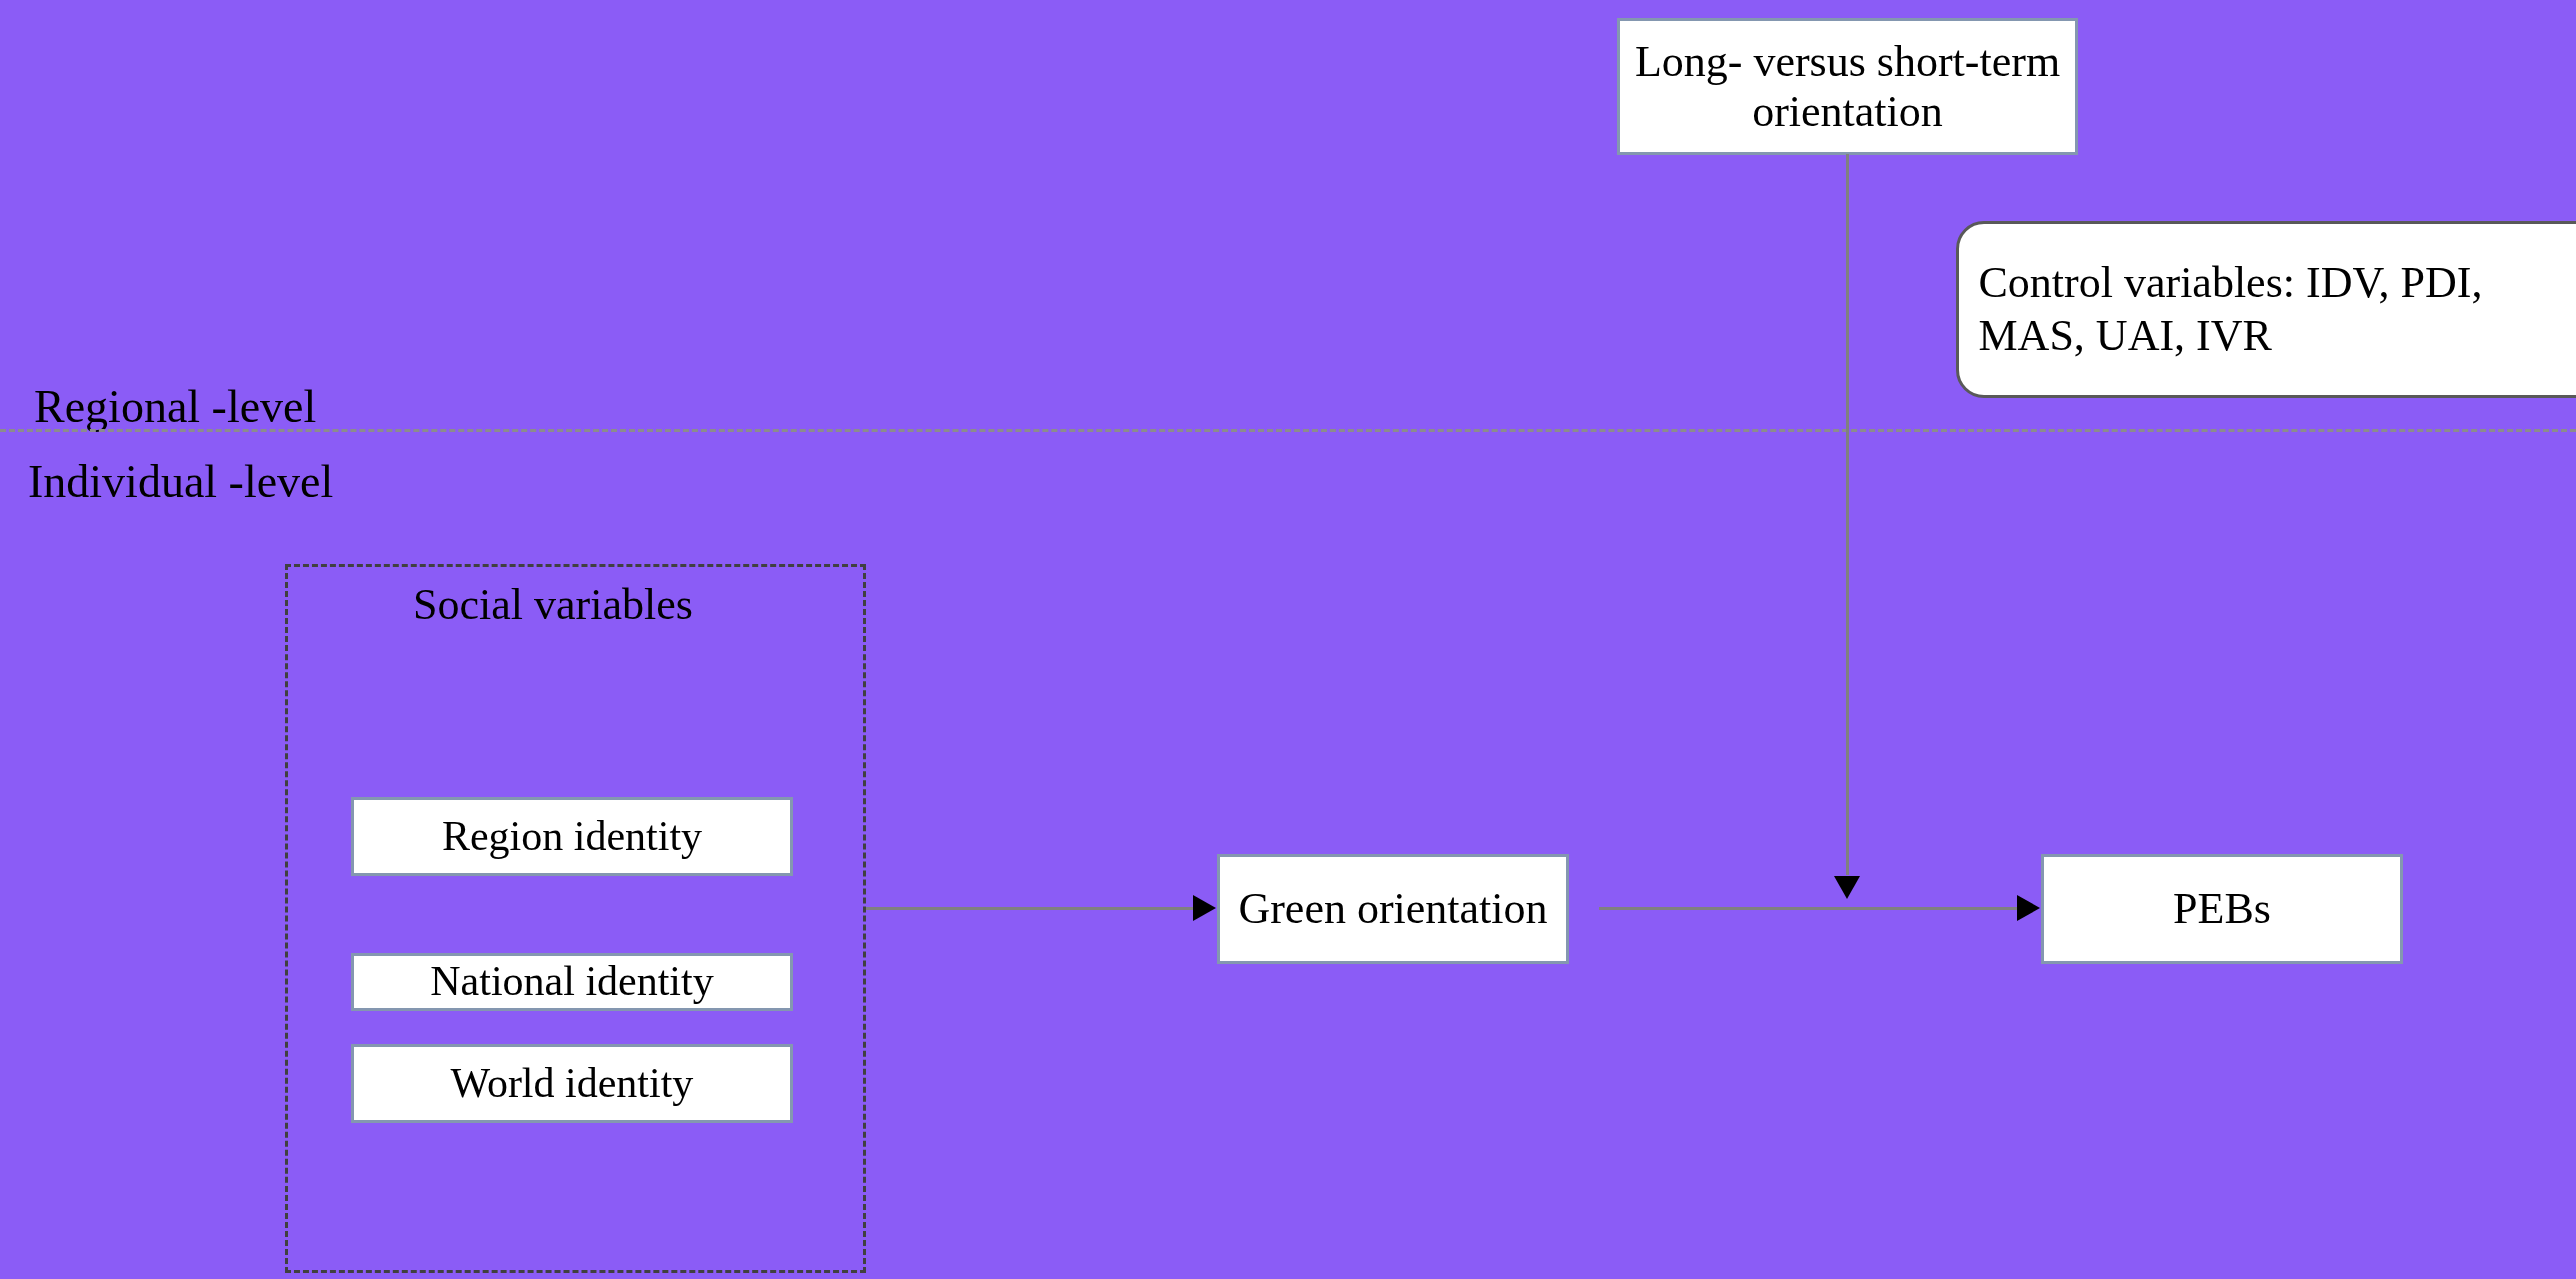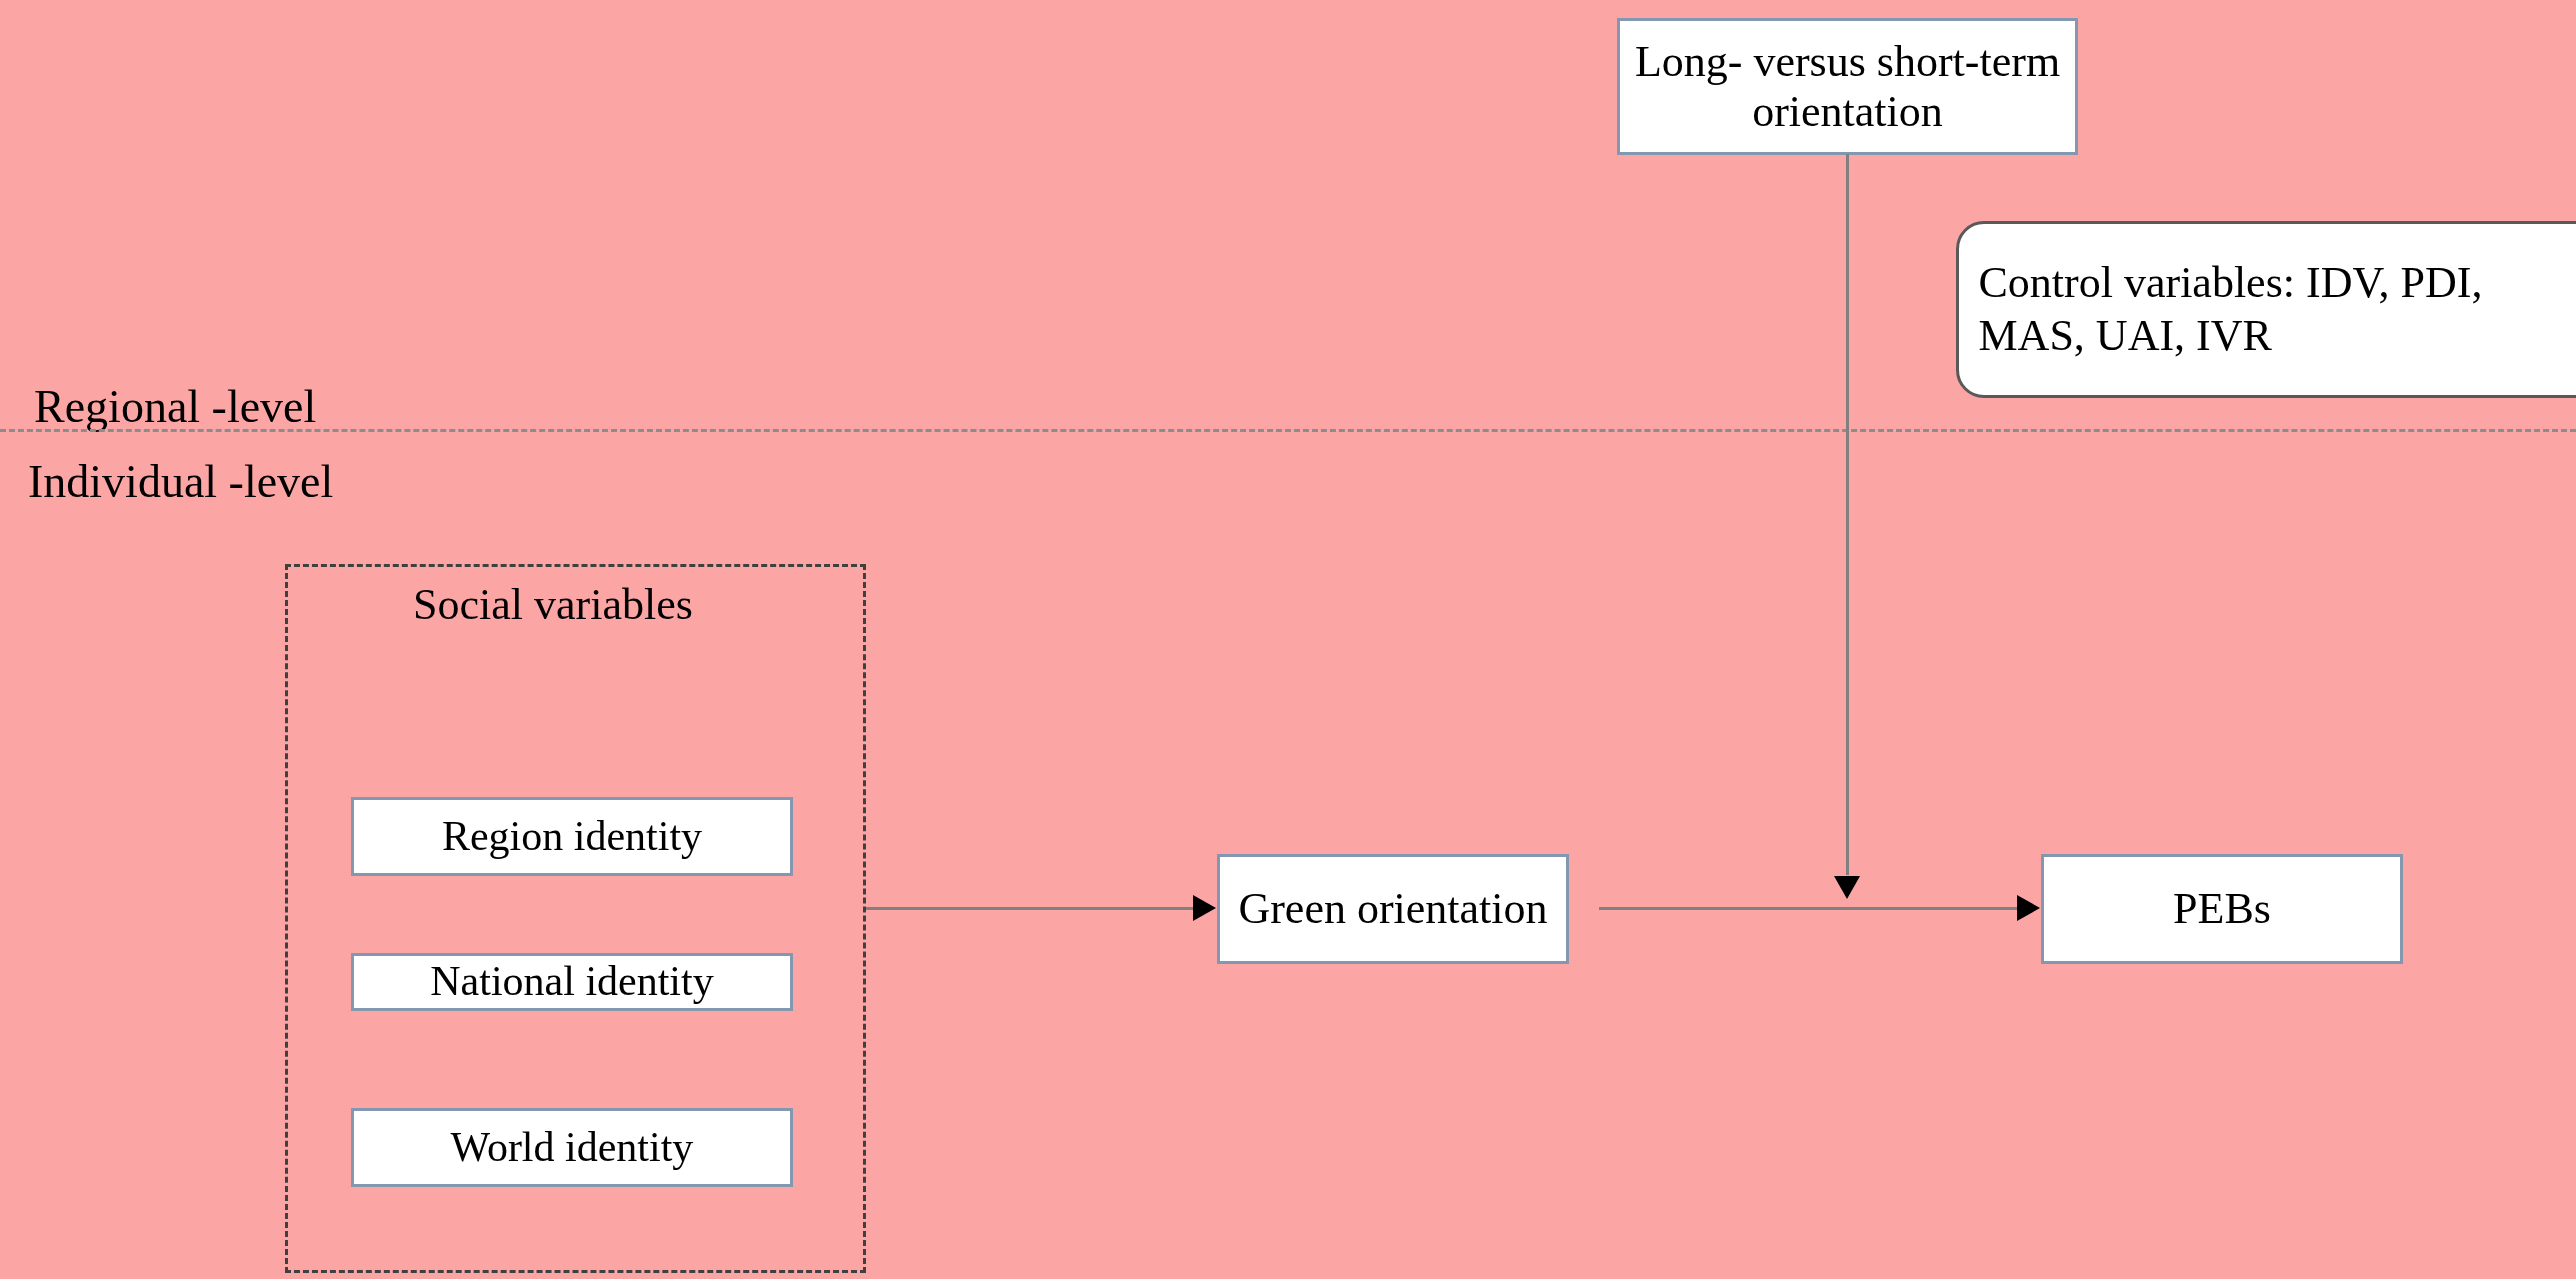--- a/index.html
+++ b/index.html
@@ -1,17 +1,17 @@
 <!DOCTYPE html>
 <html style="font-size:13px"><head>
 <meta charset="utf-8">
 <style>
   html,body{margin:0;padding:0;background:#ffffff;}
   body{width:2576px;height:1280px;overflow:hidden;font-family:"Liberation Serif","DejaVu Serif",serif;color:#000;}
-  #stage{position:relative;width:2576px;height:1280px;background:#fca5a5;}
+  #stage{position:relative;width:2576px;height:1280px;background:#8b5cf6;}
 
   .box{
     position:absolute;
     border:3.3px solid #8497b0;
     background:#ffffff;
     display:flex;align-items:center;justify-content:center;
     text-align:center;
     line-height:1.12;
     box-sizing:border-box;
   }
@@ -80,21 +80,21 @@
   <div class="group-box" style="left:285px;top:564px;width:581px;height:709px;"></div>
 
   <div class="plain-label fs-main" style="left:413px;top:579px;">Social variables</div>
 
   <div class="box fs-sub" style="left:351px;top:797px;width:442px;height:79px;">
     <span>Region identity</span>
   </div>
   <div class="box fs-sub" style="left:351px;top:953px;width:442px;height:58px;">
     <span>National identity</span>
   </div>
-  <div class="box fs-sub" style="left:351px;top:1108px;width:442px;height:79px;">
+  <div class="box fs-sub" style="left:351px;top:1044px;width:442px;height:79px;">
     <span>World identity</span>
   </div>
 
   <div class="box fs-main" style="left:1217px;top:854px;width:352px;height:110px;">
     <span>Green orientation</span>
   </div>
 
   <div class="box fs-main" style="left:2041px;top:854px;width:362px;height:110px;">
     <span>PEBs</span>
   </div>

